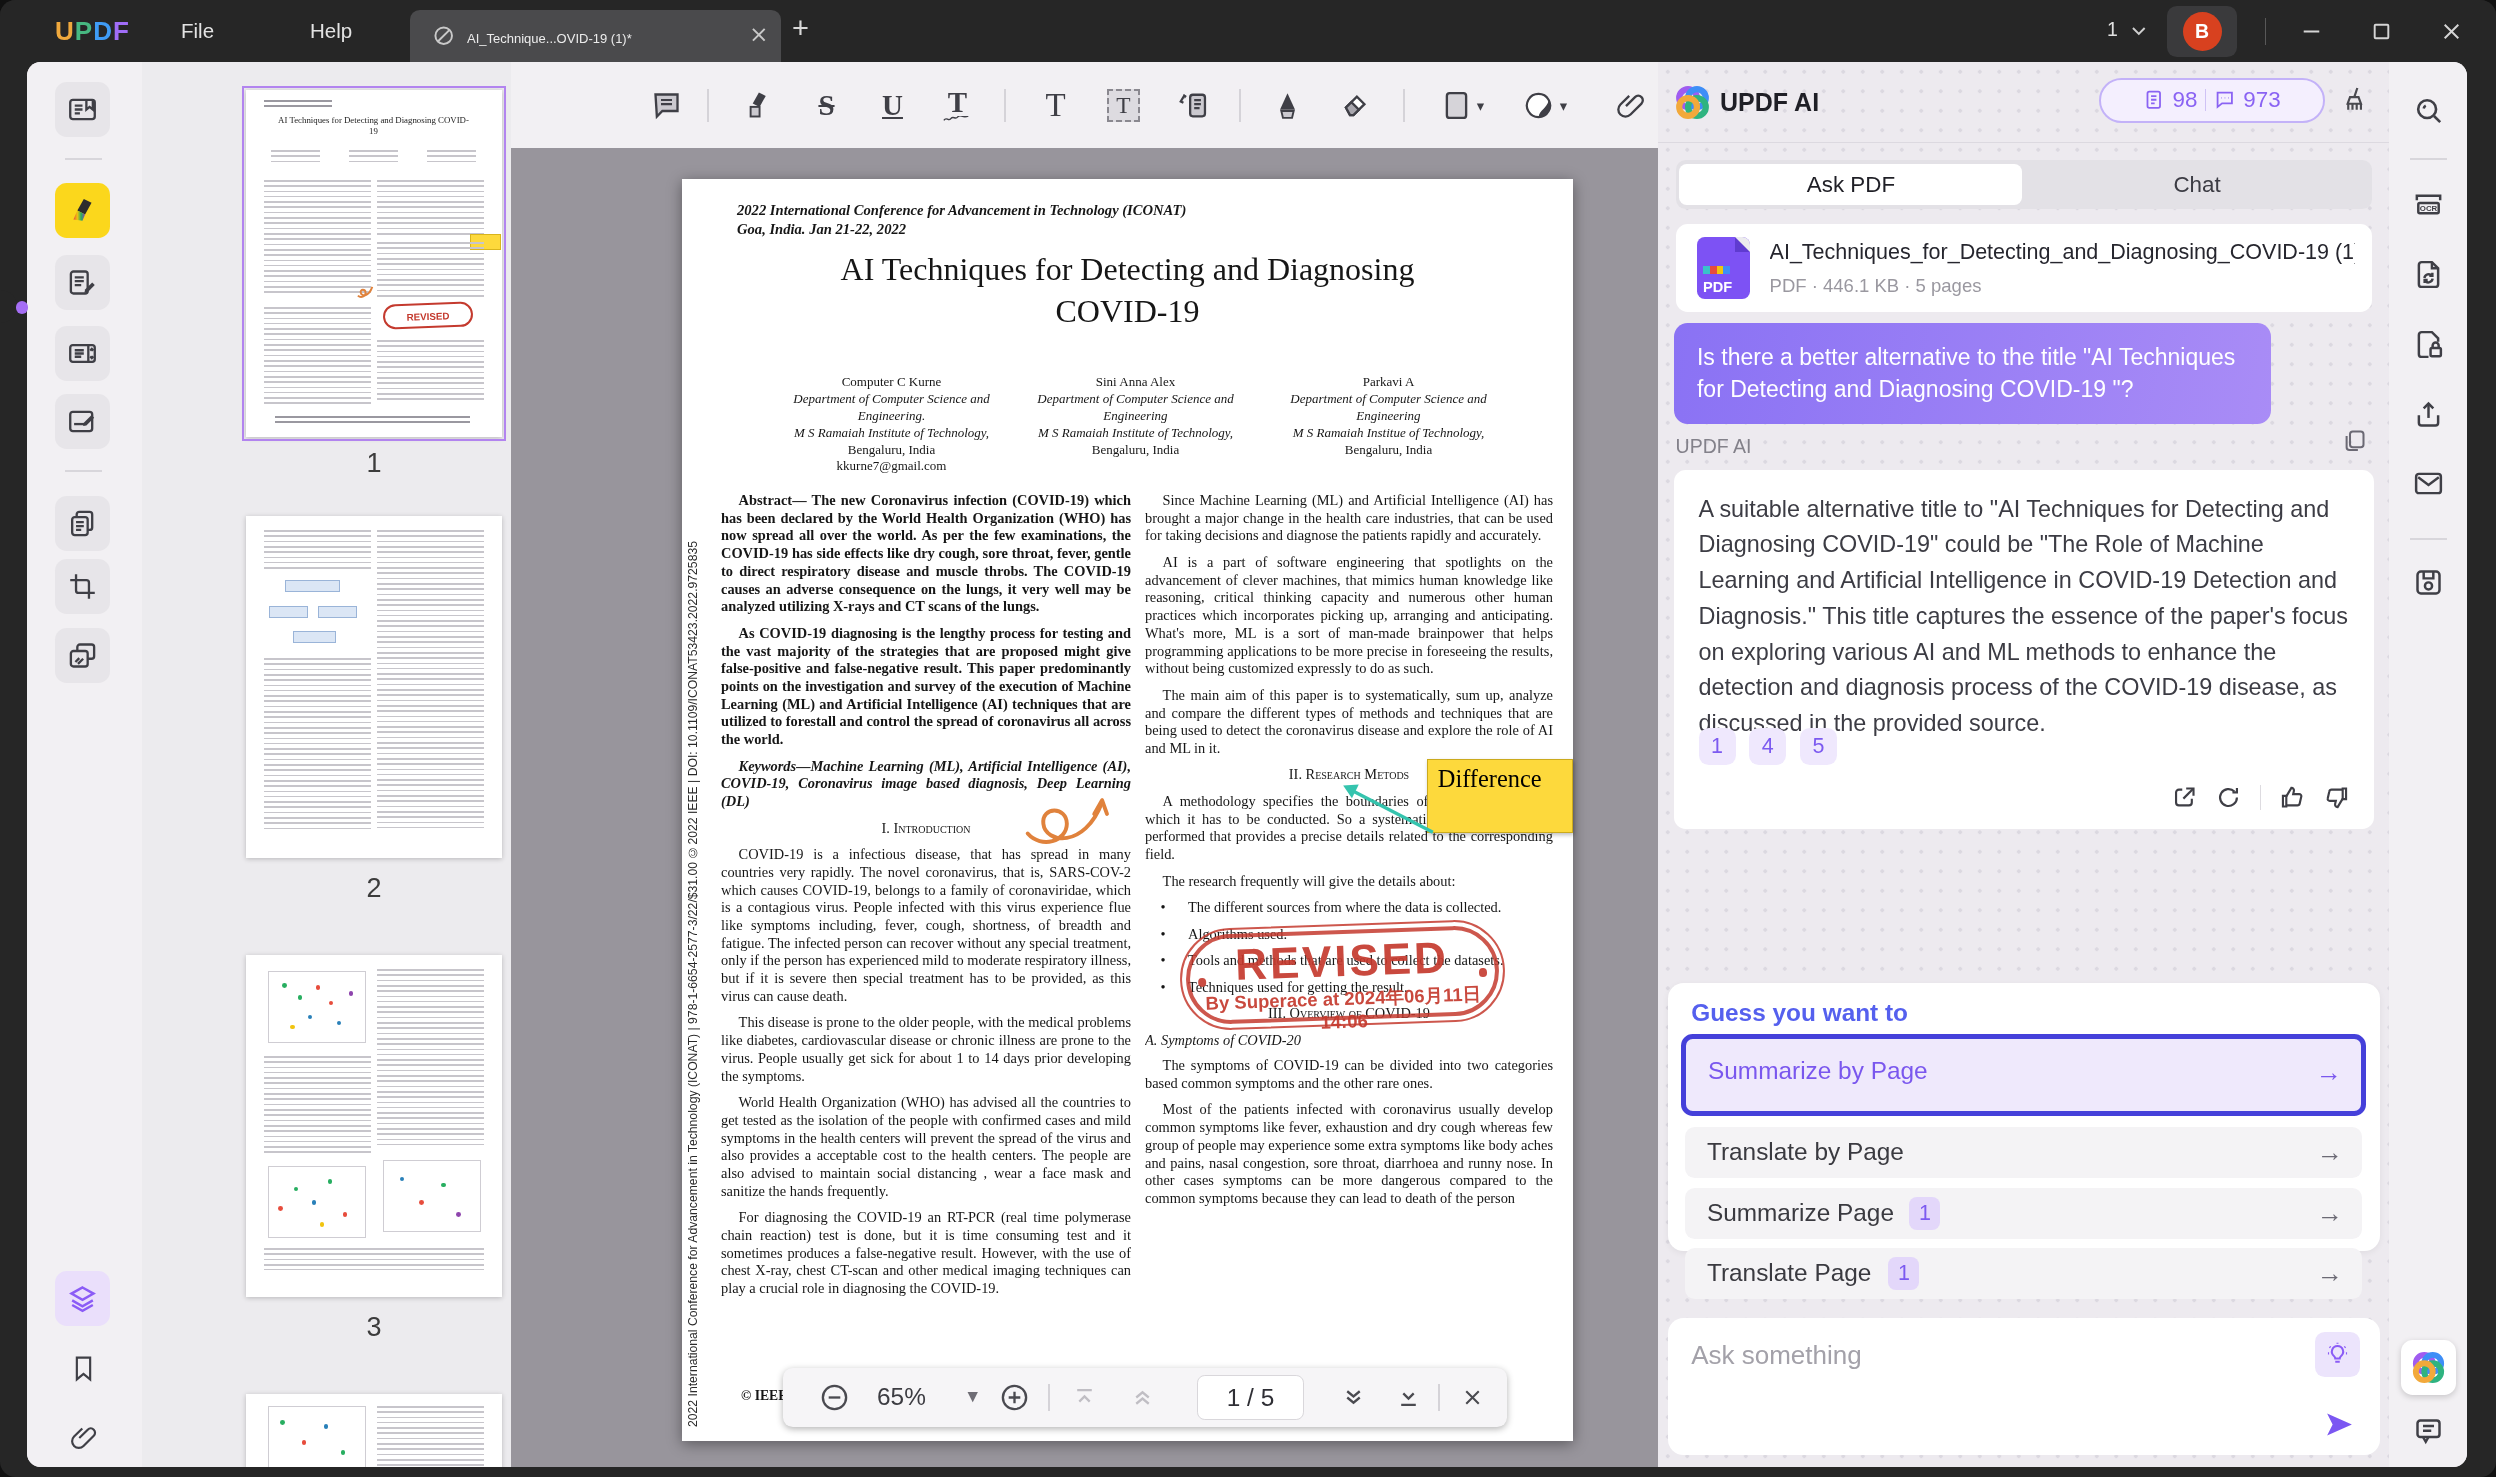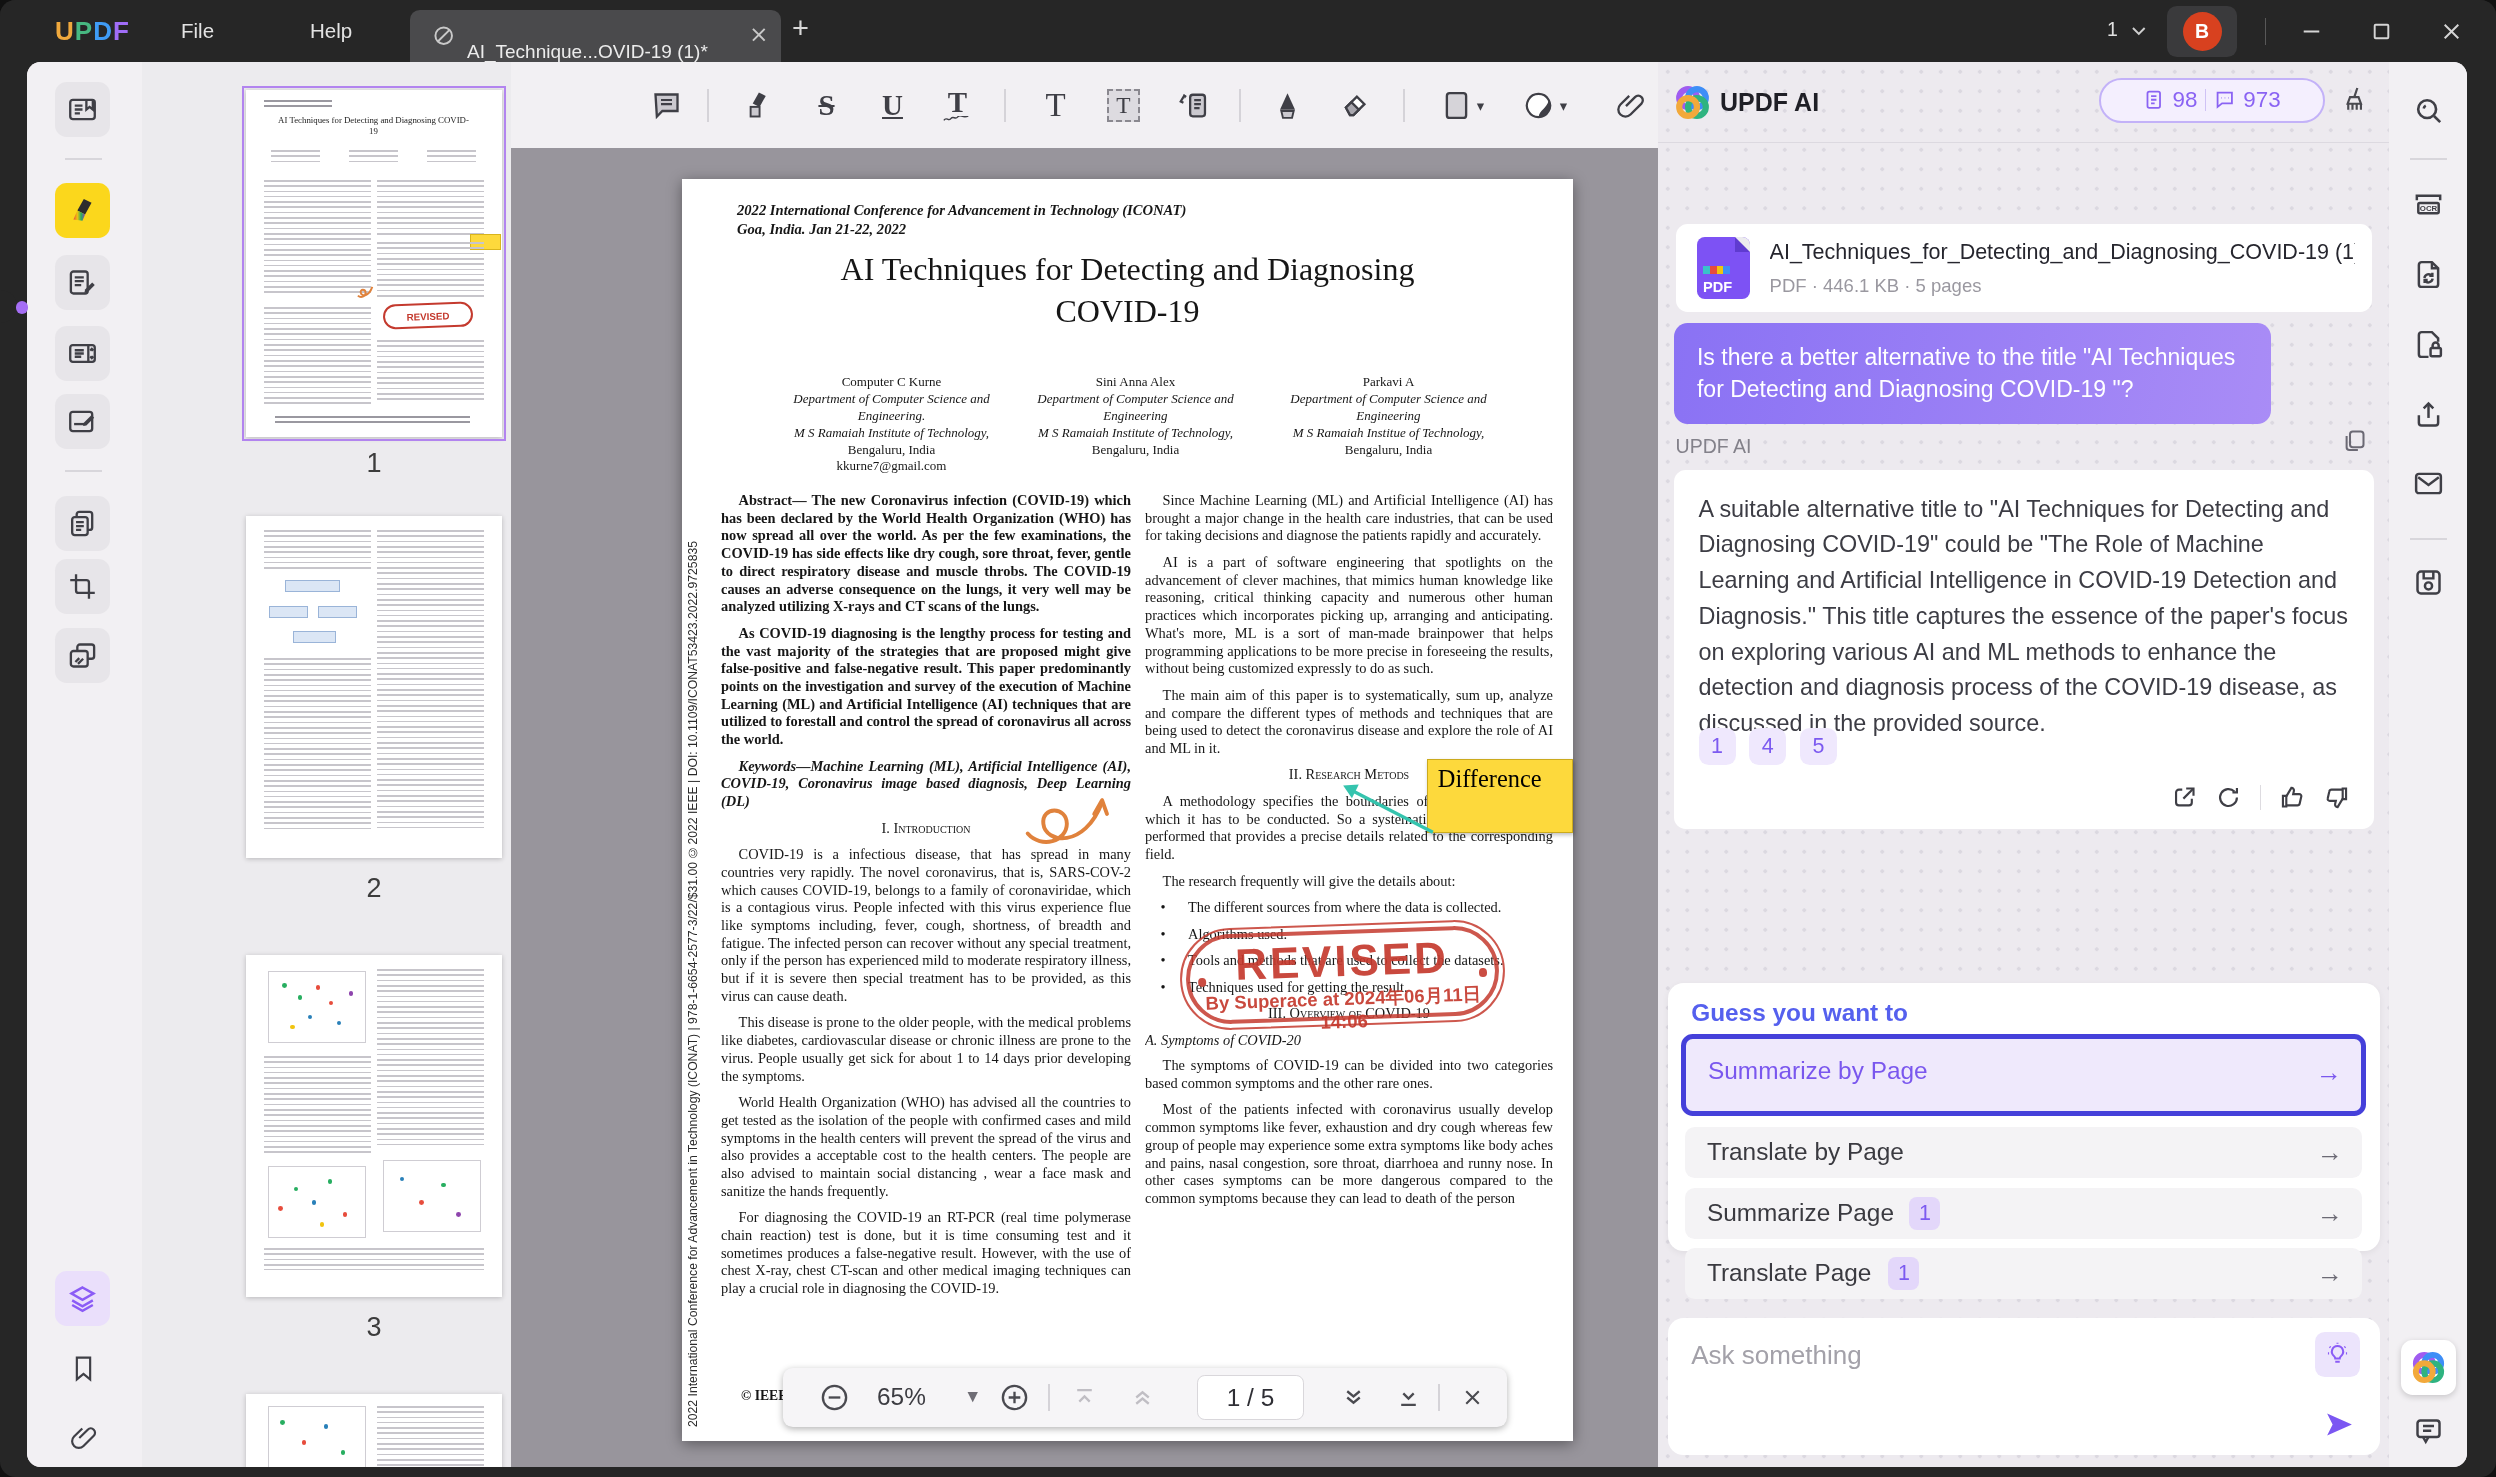--- a/index.html
+++ b/index.html
@@ -9,21 +9,21 @@
   
   #window { position:absolute; inset:0; background:#262626; border-radius:15.6px; overflow:hidden; }
   #titlebar { position:absolute; left:0; top:0; width:2497px; height:62px; background:#262626; }
   .brand { position:absolute; left:55px; top:15.6px; font-size:26px; font-weight:bold; letter-spacing:1px; }
   .brand b:nth-child(1){color:#f0a93d}.brand b:nth-child(2){color:#47b881}
   .brand b:nth-child(3){color:#3f9bf5}.brand b:nth-child(4){color:#a06df7}
   .menu { position:absolute; top:18.5px; font-size:20.5px; color:#e3e3e3; }
   #tab { position:absolute; left:410px; top:9.8px; width:371px; height:53px; background:#4a4a4c;
          border-radius:9.8px 9.8px 0 0; color:#ececec; }
   #tab .ticon { position:absolute; left:21.5px; top:14.6px; }
-  #tab .ttext { position:absolute; left:57px; top:31px; font-size:19px; white-space:nowrap; }
+  #tab .ttext { position:absolute; left:57px; top:21px; font-size:13px; white-space:nowrap; }
   #tab .tclose { position:absolute; right:13.7px; top:16.6px; }
   #newtab { position:absolute; left:792px; top:11.7px; font-size:29px; color:#d8d8d8; }
   #pgdrop { position:absolute; left:2107px; top:17.6px; color:#e0e0e0; font-size:19.5px; }
   #avatarbox { position:absolute; left:2167px; top:5.9px; width:70px; height:51px; background:#3a3a3c; border-radius:9.8px; }
   #avatar { position:absolute; left:15.6px; top:5.9px; width:39px; height:39px; border-radius:50%;
             background:#d8411f; color:#fff; font-size:19.5px; font-weight:bold; text-align:center; line-height:39px; }
   .winbtn { position:absolute; top:13.7px; width:35px; height:35px; }
   .tdivider { position:absolute; top:17.6px; width:1px; height:27px; background:#585858; }
   #notch { position:absolute; left:-15.6px; top:290px; width:33px; height:33px; background:#262626; border-radius:50%; }
   #pdot { position:absolute; left:15.6px; top:301px; width:12.7px; height:12.7px; background:#a56ef5; border-radius:50%; }
@@ -618,20 +618,24 @@
         <span id="broom">
           <svg width="29" height="29" viewBox="0 0 24 24" fill="none" stroke="#4a4a50" stroke-width="1.8">
               <path d="M13.5 2.5L11 10"></path>
               <path d="M7.5 10h7l2 5.5h-11z"></path>
               <path d="M6 15.5v5M9.5 15.5v5M13 15.5v5M16.5 15.5v5"></path>
             </svg>
         </span>
       </div>
       <div id="aihr"></div>
 
+      <div id="aitabs">
+        <div id="tab-ask">Ask PDF</div>
+        <div id="tab-chat">Chat</div>
+      </div>
 
       <div id="filecard">
         <div id="pdficon">
           <span class="fold"></span>
           <span class="stripes">
               <i style="background:#39c2c9"></i>
               <i style="background:#e74c3c"></i>
               <i style="background:#f1c40f"></i>
               <i style="background:#3e8ef7"></i>
             </span>

